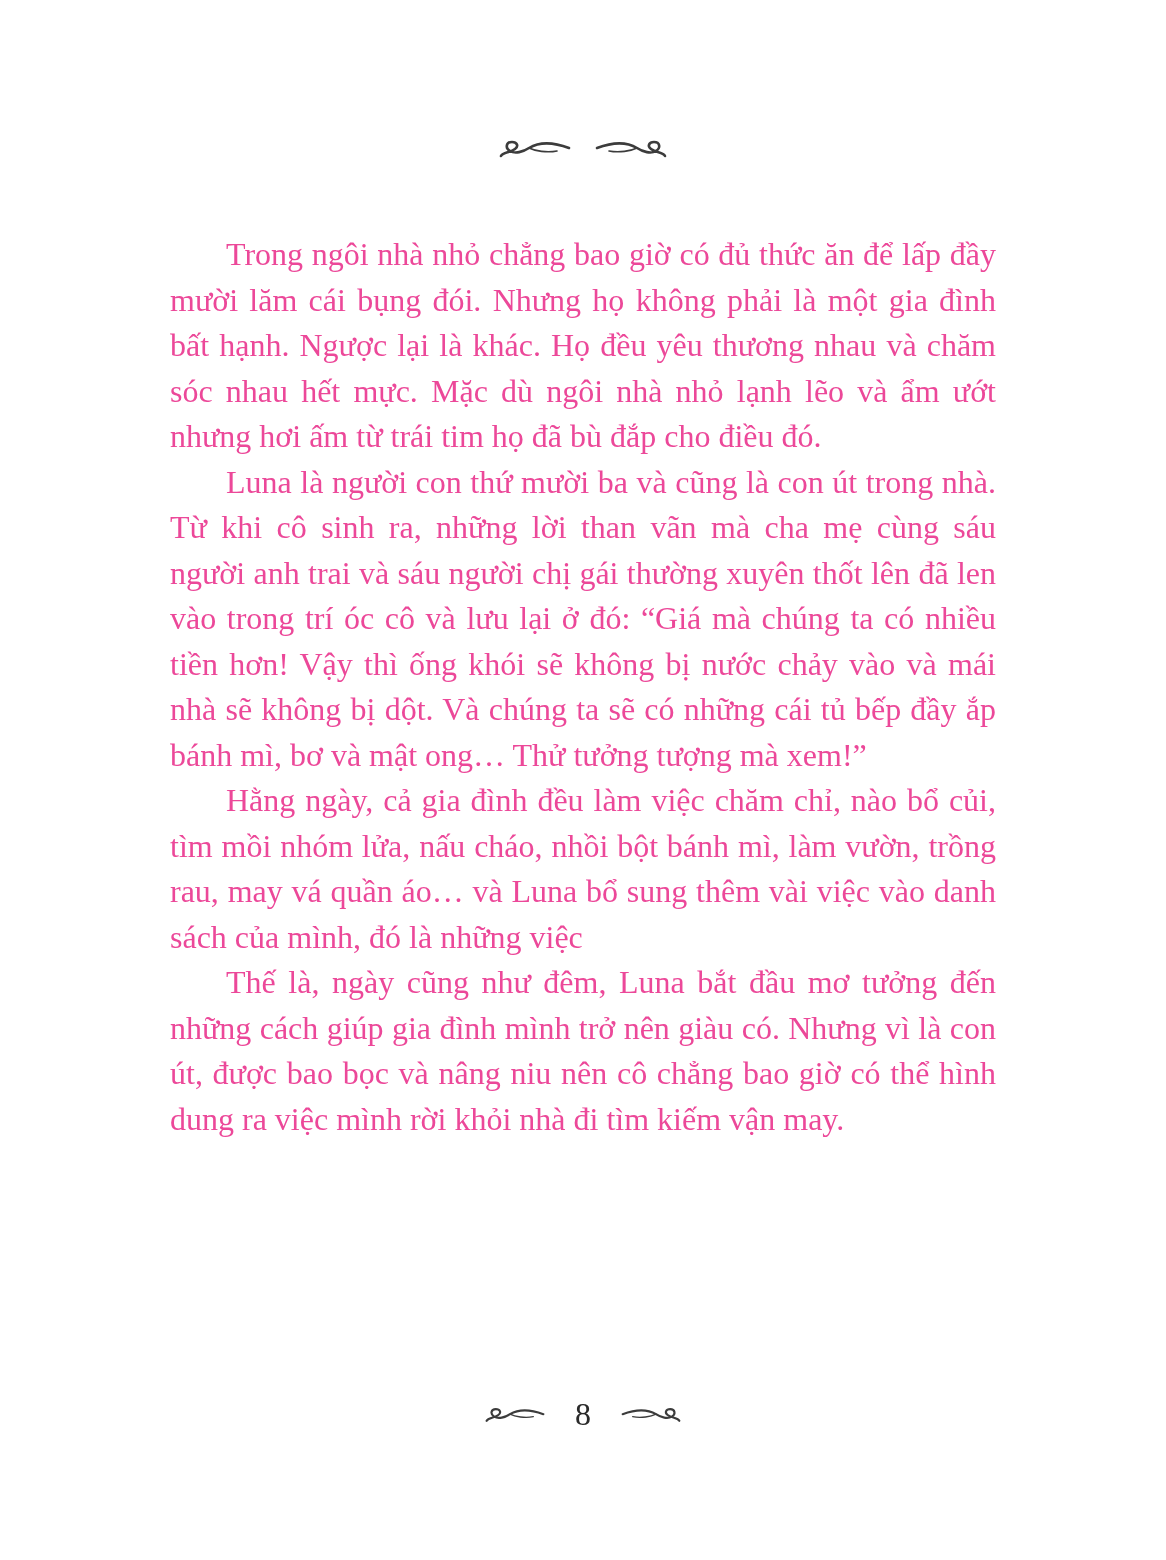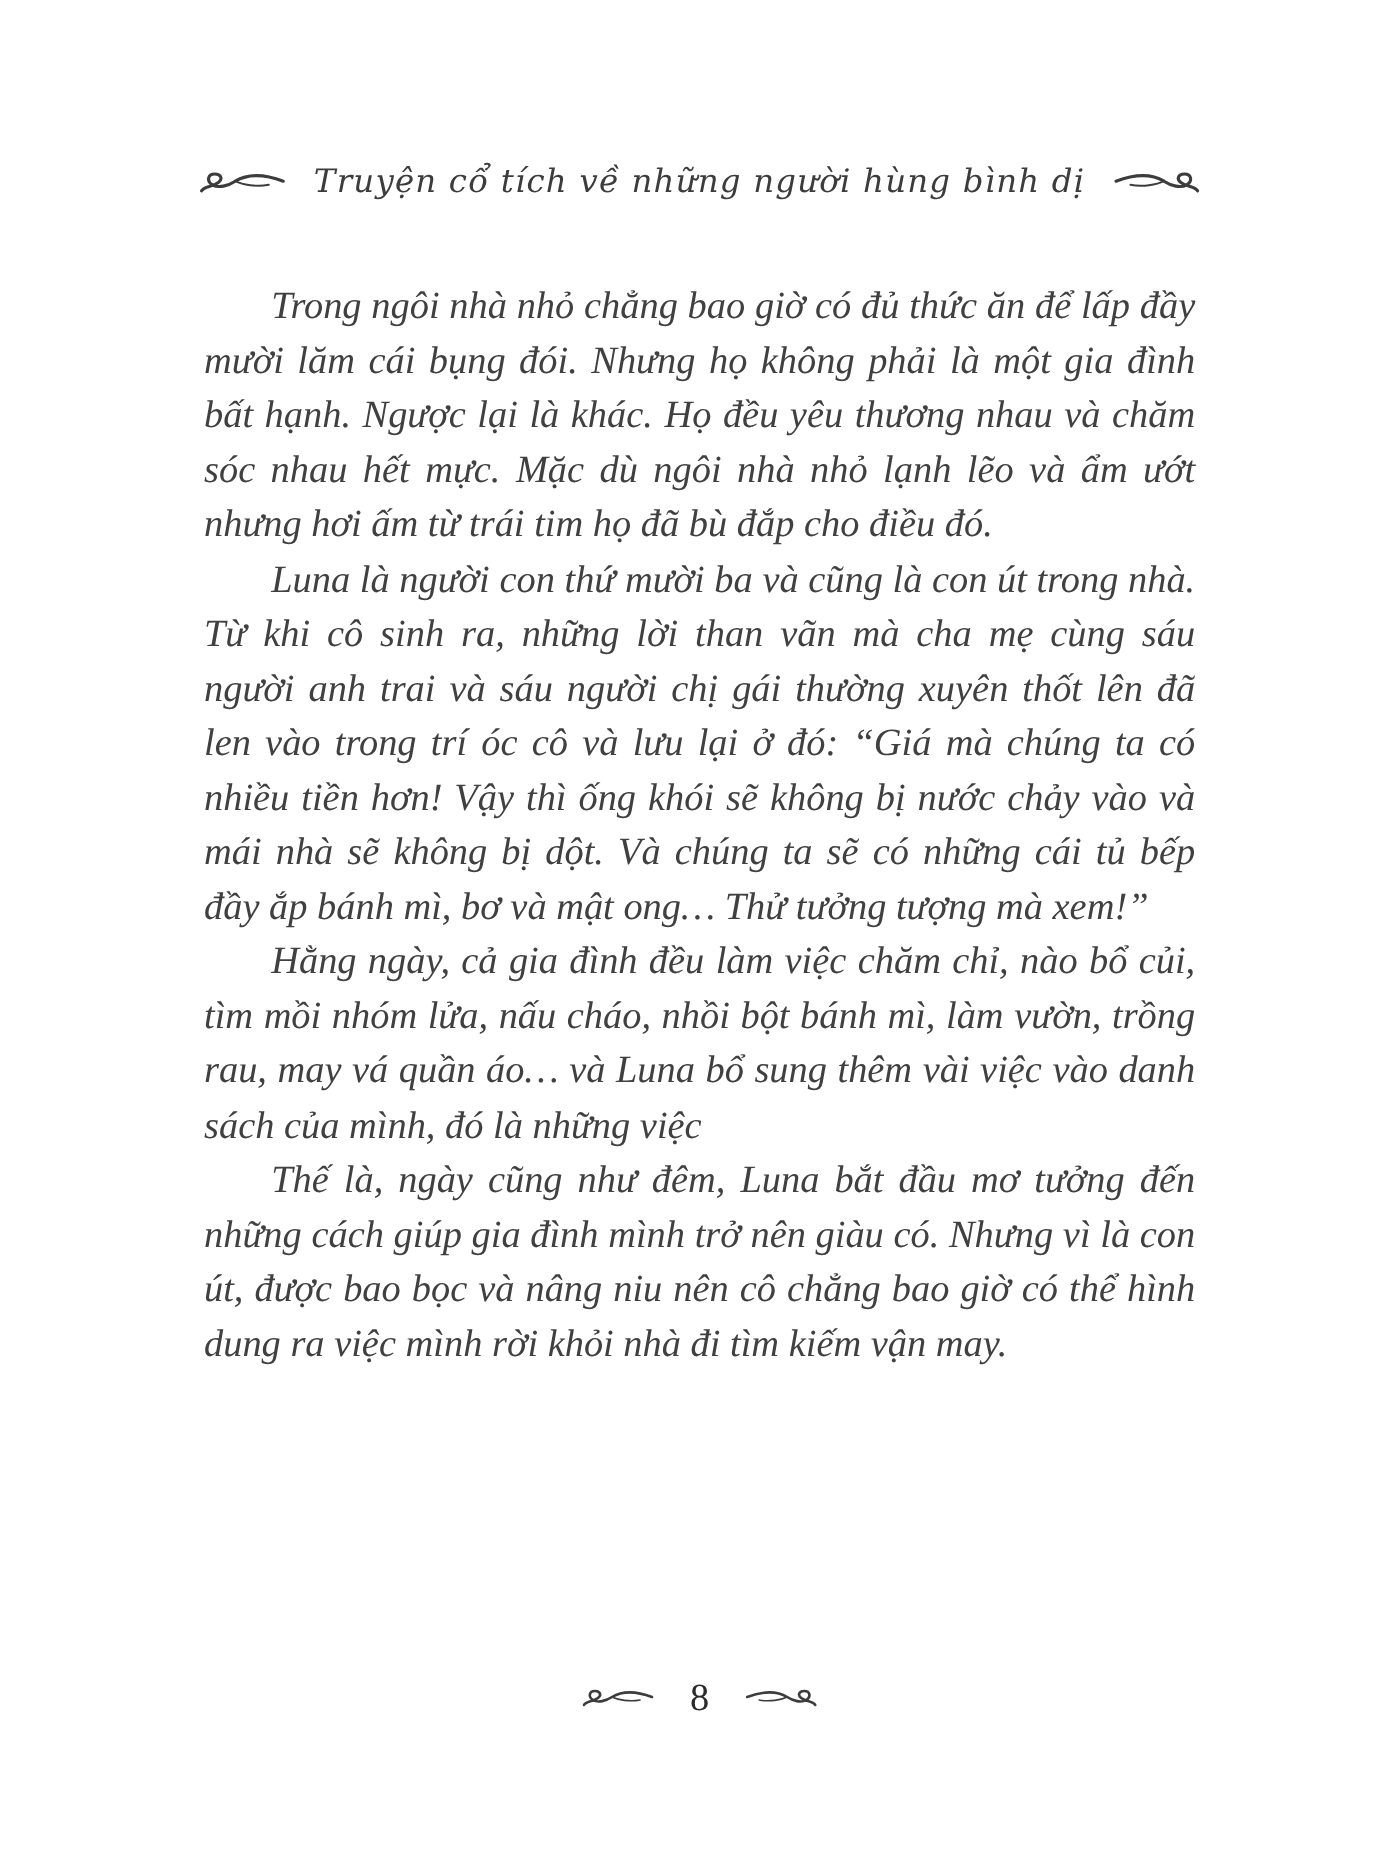--- a/index.html
+++ b/index.html
@@ -41,22 +41,21 @@
   .flourish svg { width: 100%; height: 100%; display: block; }
   .flourish.mirrored { transform: scaleX(-1); }
   .body-text {
     position: absolute;
     top: 232px;
     left: 170px;
     width: 826px;
     font-size: 32px;
     line-height: 45.5px;
     text-align: justify;
-    color: #404040;
-    font-style: italic;
+    color: #ec4899;
   }
   .body-text p {
     text-indent: 56px;
     margin: 0;
   }
   .page-footer {
     position: absolute;
     top: 1396px;
     left: 0;
     right: 0;
@@ -76,21 +75,20 @@
 
 <div class="page">
 
   <div class="running-header">
     <span class="flourish">
       <svg viewBox="0 0 72 26" fill="none" xmlns="http://www.w3.org/2000/svg">
         <path d="M70 12 C54 6, 40 6, 30 12 C24 16, 16 18, 11 15 C6 12, 7 6, 13 6 C18 6, 20 10, 16 13 C11 17, 4 16, 2 20" stroke="#3c3c3c" stroke-width="2.6" stroke-linecap="round"></path>
         <path d="M30 12 C36 15, 48 17, 58 15" stroke="#3c3c3c" stroke-width="1.6" stroke-linecap="round"></path>
       </svg>
     </span>
-    <span class="title">Truyện cổ tích về những người hùng bình dị</span>
     <span class="flourish mirrored">
       <svg viewBox="0 0 72 26" fill="none" xmlns="http://www.w3.org/2000/svg">
         <path d="M70 12 C54 6, 40 6, 30 12 C24 16, 16 18, 11 15 C6 12, 7 6, 13 6 C18 6, 20 10, 16 13 C11 17, 4 16, 2 20" stroke="#3c3c3c" stroke-width="2.6" stroke-linecap="round"></path>
         <path d="M30 12 C36 15, 48 17, 58 15" stroke="#3c3c3c" stroke-width="1.6" stroke-linecap="round"></path>
       </svg>
     </span>
   </div>
 
   <div class="body-text">
     <p>Trong ngôi nhà nhỏ chẳng bao giờ có đủ thức ăn để lấp đầy mười lăm cái bụng đói. Nhưng họ không phải là một gia đình bất hạnh. Ngược lại là khác. Họ đều yêu thương nhau và chăm sóc nhau hết mực. Mặc dù ngôi nhà nhỏ lạnh lẽo và ẩm ướt nhưng hơi ấm từ trái tim họ đã bù đắp cho điều đó.</p>

